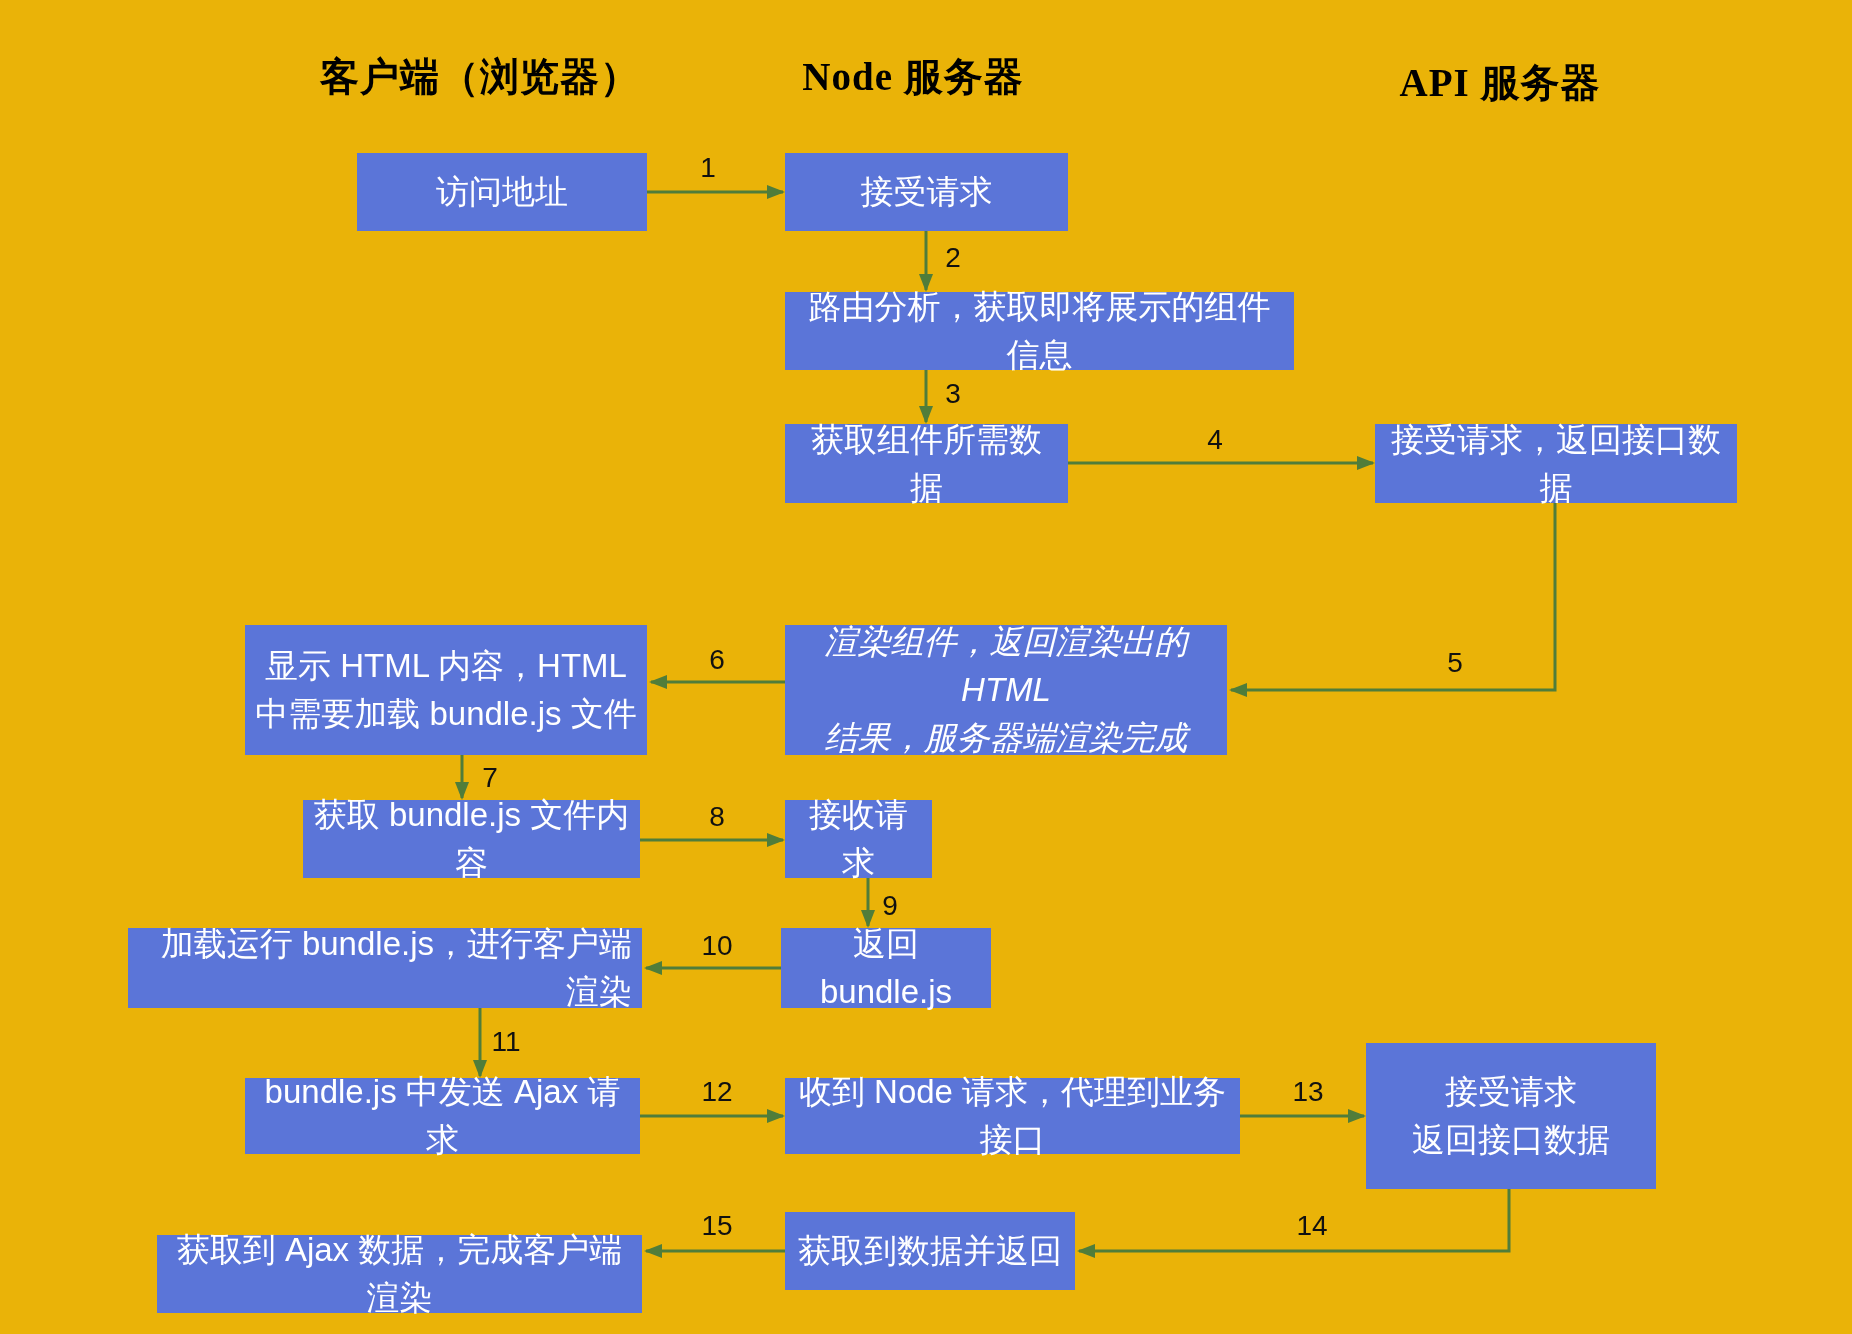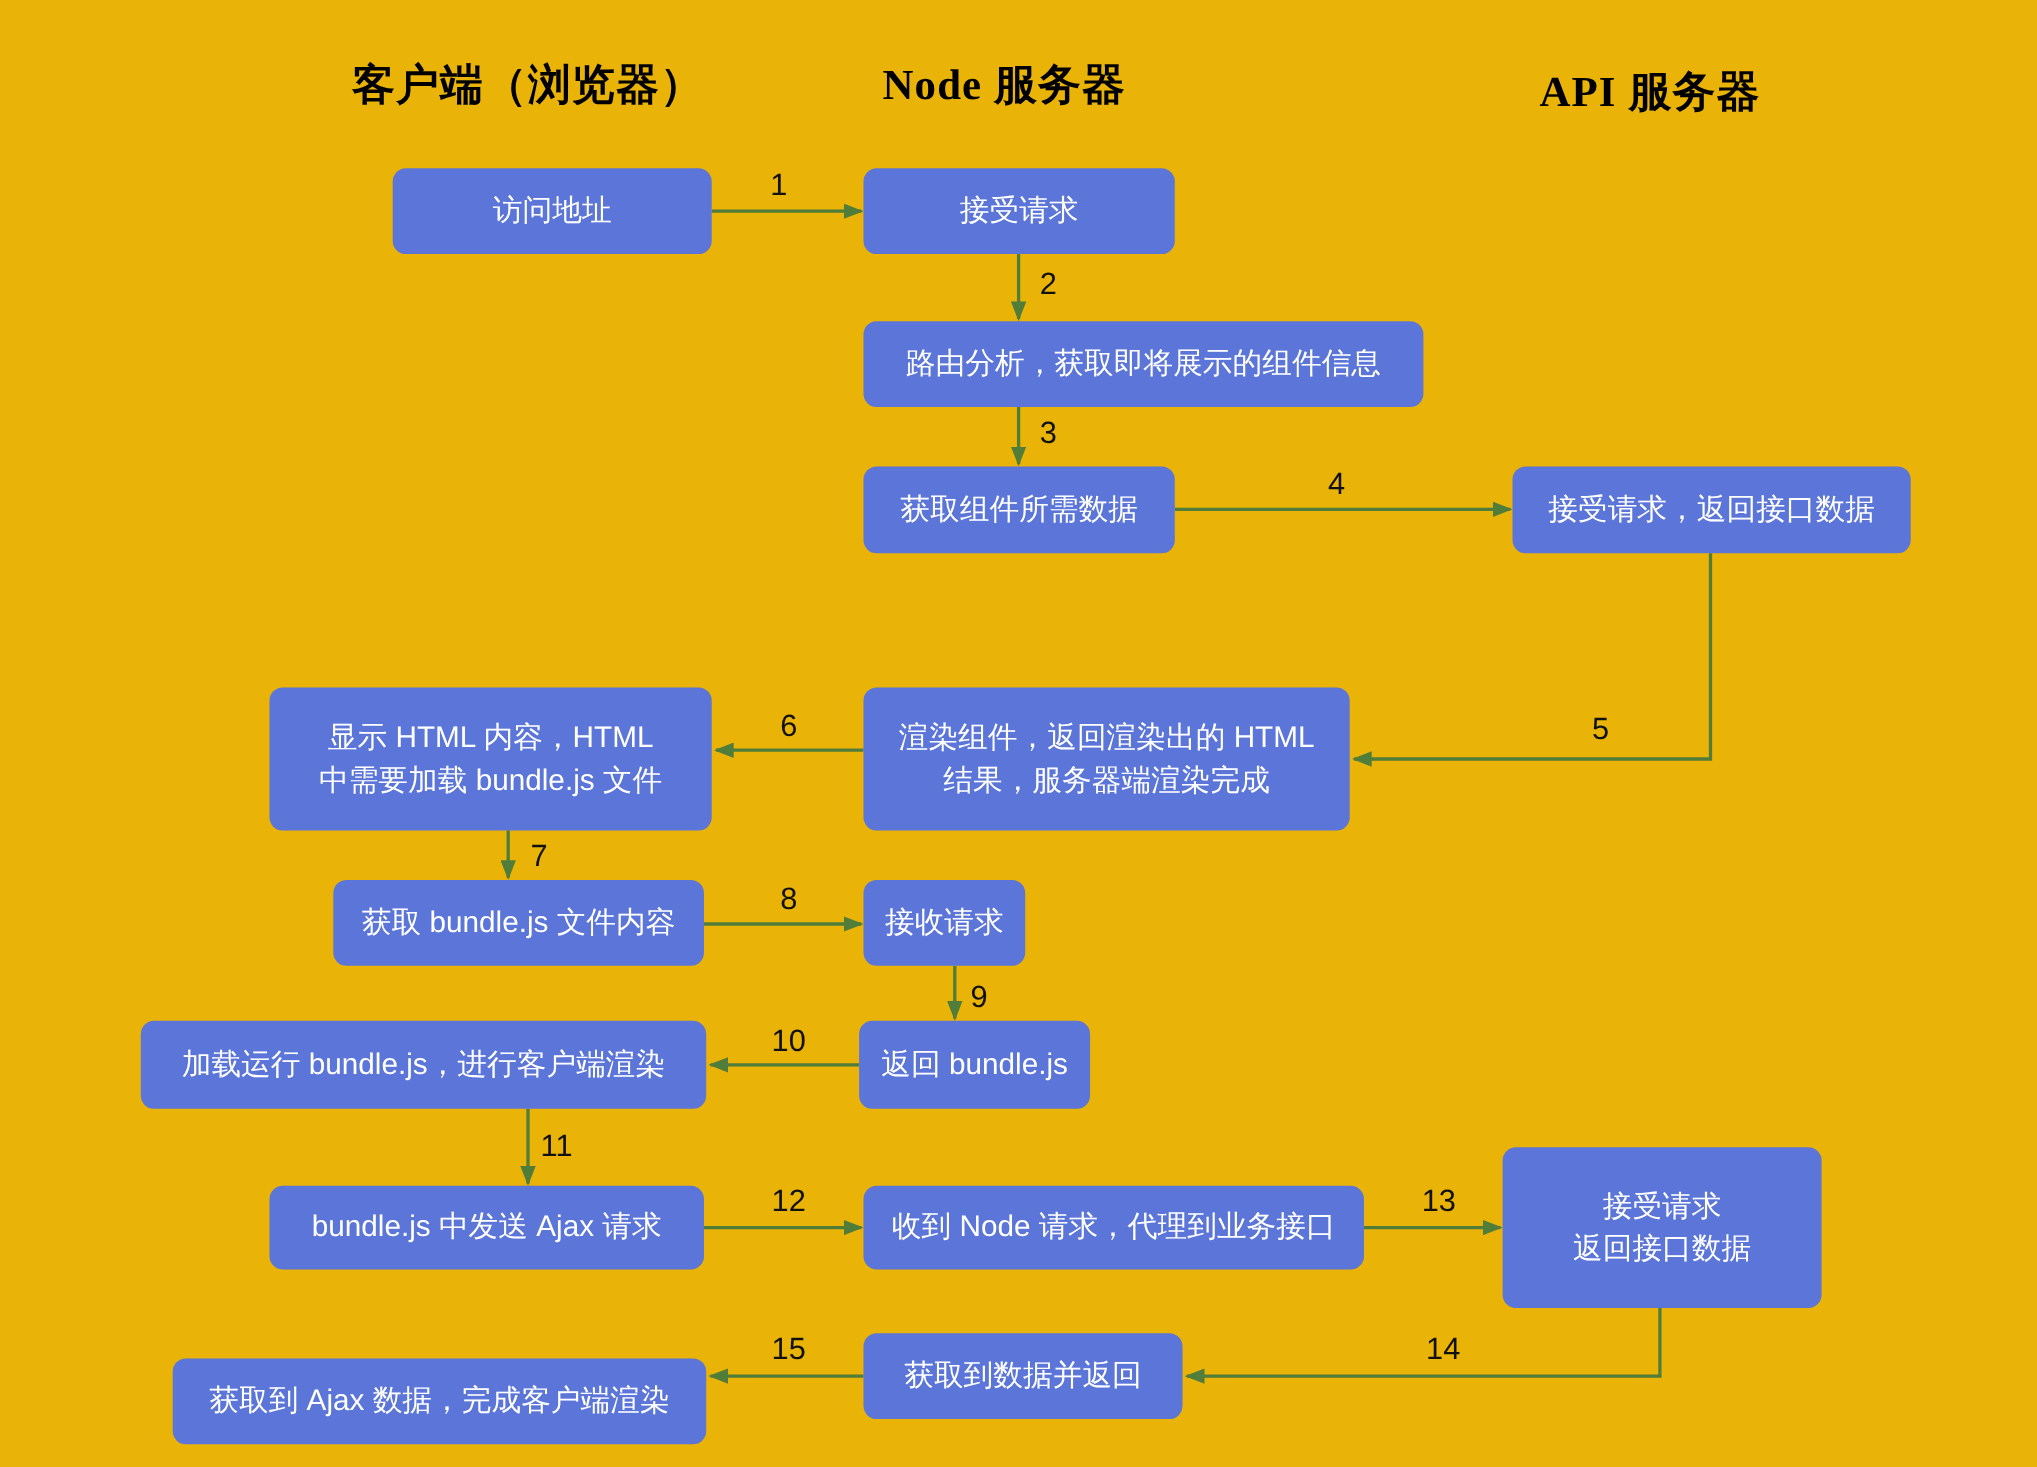--- a/index.html
+++ b/index.html
@@ -22,23 +22,23 @@
     white-space:nowrap;
   }
   .node{
     position:absolute;
     background:var(--node-fill,#5b75d8);
     color:var(--node-text,#ffffff);
     display:flex;
     align-items:center;
     justify-content:center;
     text-align:center;
-    font-size:27px;
+    font-size:33px;
     line-height:1.45;
-    border-radius:12px;
+    border-radius:0;
     white-space:pre-line;
     box-sizing:border-box;
     padding:16px 10px;
   }
   .arrow-label{
     position:absolute;
     transform:translate(-50%,-50%);
     font-size:28px;
     color:#111111;
     font-family:"Liberation Sans","DejaVu Sans",sans-serif;
@@ -85,21 +85,21 @@
     <line class="arrow-shape" x1="785" y1="1251" x2="646" y2="1251" marker-end="url(#ah)"></line>
   </svg>
 
   <div class="node" style="left:357px;top:153px;width:290px;height:78px;">访问地址</div>
   <div class="node" style="left:785px;top:153px;width:283px;height:78px;">接受请求</div>
   <div class="node" style="left:785px;top:292px;width:509px;height:78px;">路由分析，获取即将展示的组件信息</div>
   <div class="node" style="left:785px;top:424px;width:283px;height:79px;">获取组件所需数据</div>
   <div class="node" style="left:1375px;top:424px;width:362px;height:79px;">接受请求，返回接口数据</div>
   <div class="node" style="left:245px;top:625px;width:402px;height:130px;">显示 HTML 内容，HTML
 中需要加载 bundle.js 文件</div>
-  <div class="node" style="left:785px;top:625px;width:442px;height:130px;">渲染组件，返回渲染出的 HTML
+  <div class="node" style="left:785px;top:625px;width:442px;height:130px;font-style:italic;">渲染组件，返回渲染出的 HTML
 结果，服务器端渲染完成</div>
   <div class="node" style="left:303px;top:800px;width:337px;height:78px;">获取 bundle.js 文件内容</div>
   <div class="node" style="left:785px;top:800px;width:147px;height:78px;">接收请求</div>
   <div class="node" style="left:128px;top:928px;width:514px;height:80px;text-align:right;">加载运行 bundle.js，进行客户端渲染</div>
   <div class="node" style="left:781px;top:928px;width:210px;height:80px;">返回 bundle.js</div>
   <div class="node" style="left:245px;top:1078px;width:395px;height:76px;">bundle.js 中发送 Ajax 请求</div>
   <div class="node" style="left:785px;top:1078px;width:455px;height:76px;">收到 Node 请求，代理到业务接口</div>
   <div class="node" style="left:1366px;top:1043px;width:290px;height:146px;">接受请求
 返回接口数据</div>
   <div class="node" style="left:157px;top:1212px;width:485px;height:78px;margin-top:23px;">获取到 Ajax 数据，完成客户端渲染</div>

